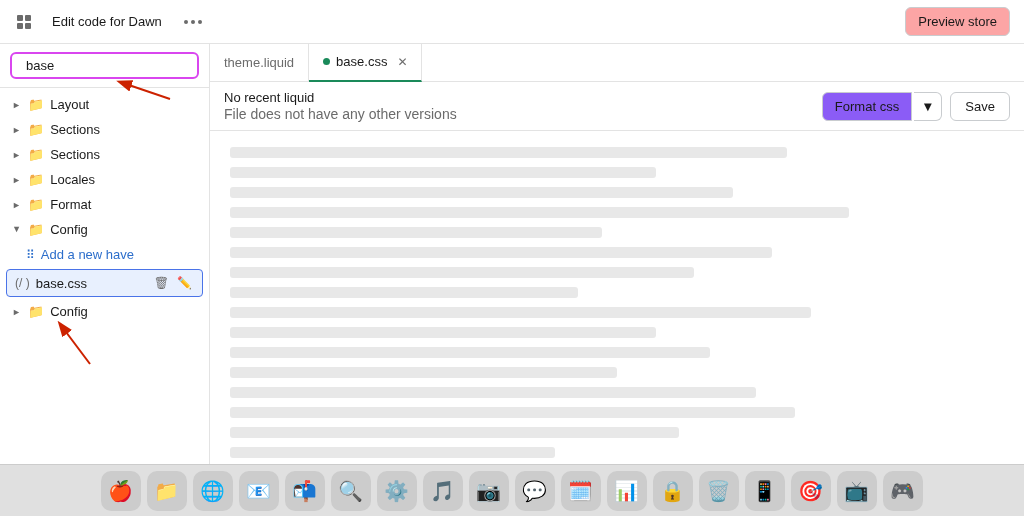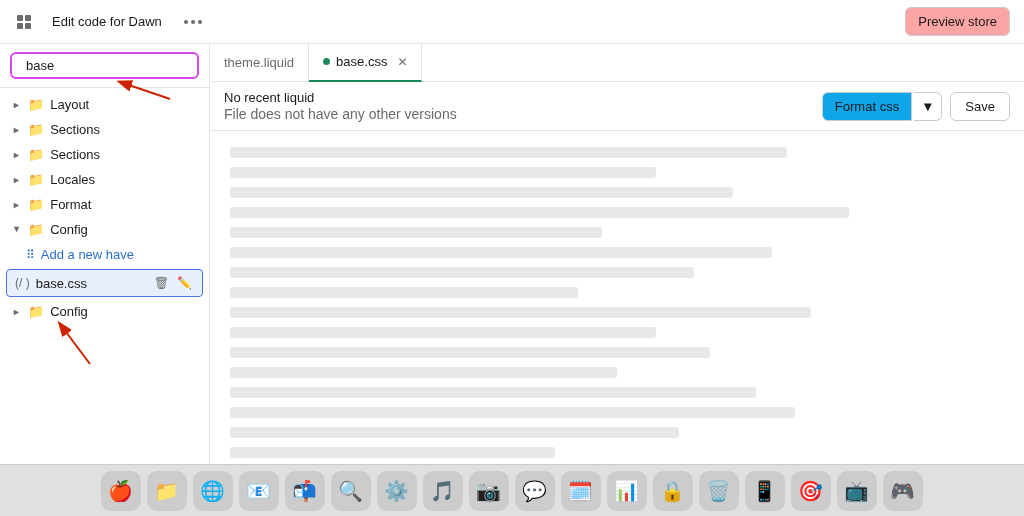--- a/index.html
+++ b/index.html
@@ -86,21 +86,21 @@
     
     .editor-toolbar {
       display: flex; justify-content: flex-end; align-items: center;
       padding: 8px 14px; border-bottom: 1px solid #e3e3e3; gap: 2px;
     }
     .editor-status { flex: 1; }
     .editor-status-title { font-size: 13px; font-weight: 500; color: #1a1a1a; }
     .editor-status-sub { font-size: 14px; color: #6b6b6b; margin-top: 1px; }
 
     .format-btn {
-      background: #0ea5e9; border: 1px solid #c9cccf; border-radius: 6px 0 0 6px;
+      background: #8b5cf6; border: 1px solid #c9cccf; border-radius: 6px 0 0 6px;
       padding: 6px 12px; font-size: 13px; cursor: pointer; color: #1a1a1a;
     }
     .format-dropdown {
       background: #fff; border: 1px solid #c9cccf; border-left: none;
       border-radius: 0 6px 6px 0; padding: 6px 7px; cursor: pointer; color: #1a1a1a;
     }
     .save-btn {
       background: #fff; border: 1px solid #c9cccf; border-radius: 6px;
       padding: 6px 14px; font-size: 13px; cursor: pointer; color: #1a1a1a; margin-left: 6px;
     }

